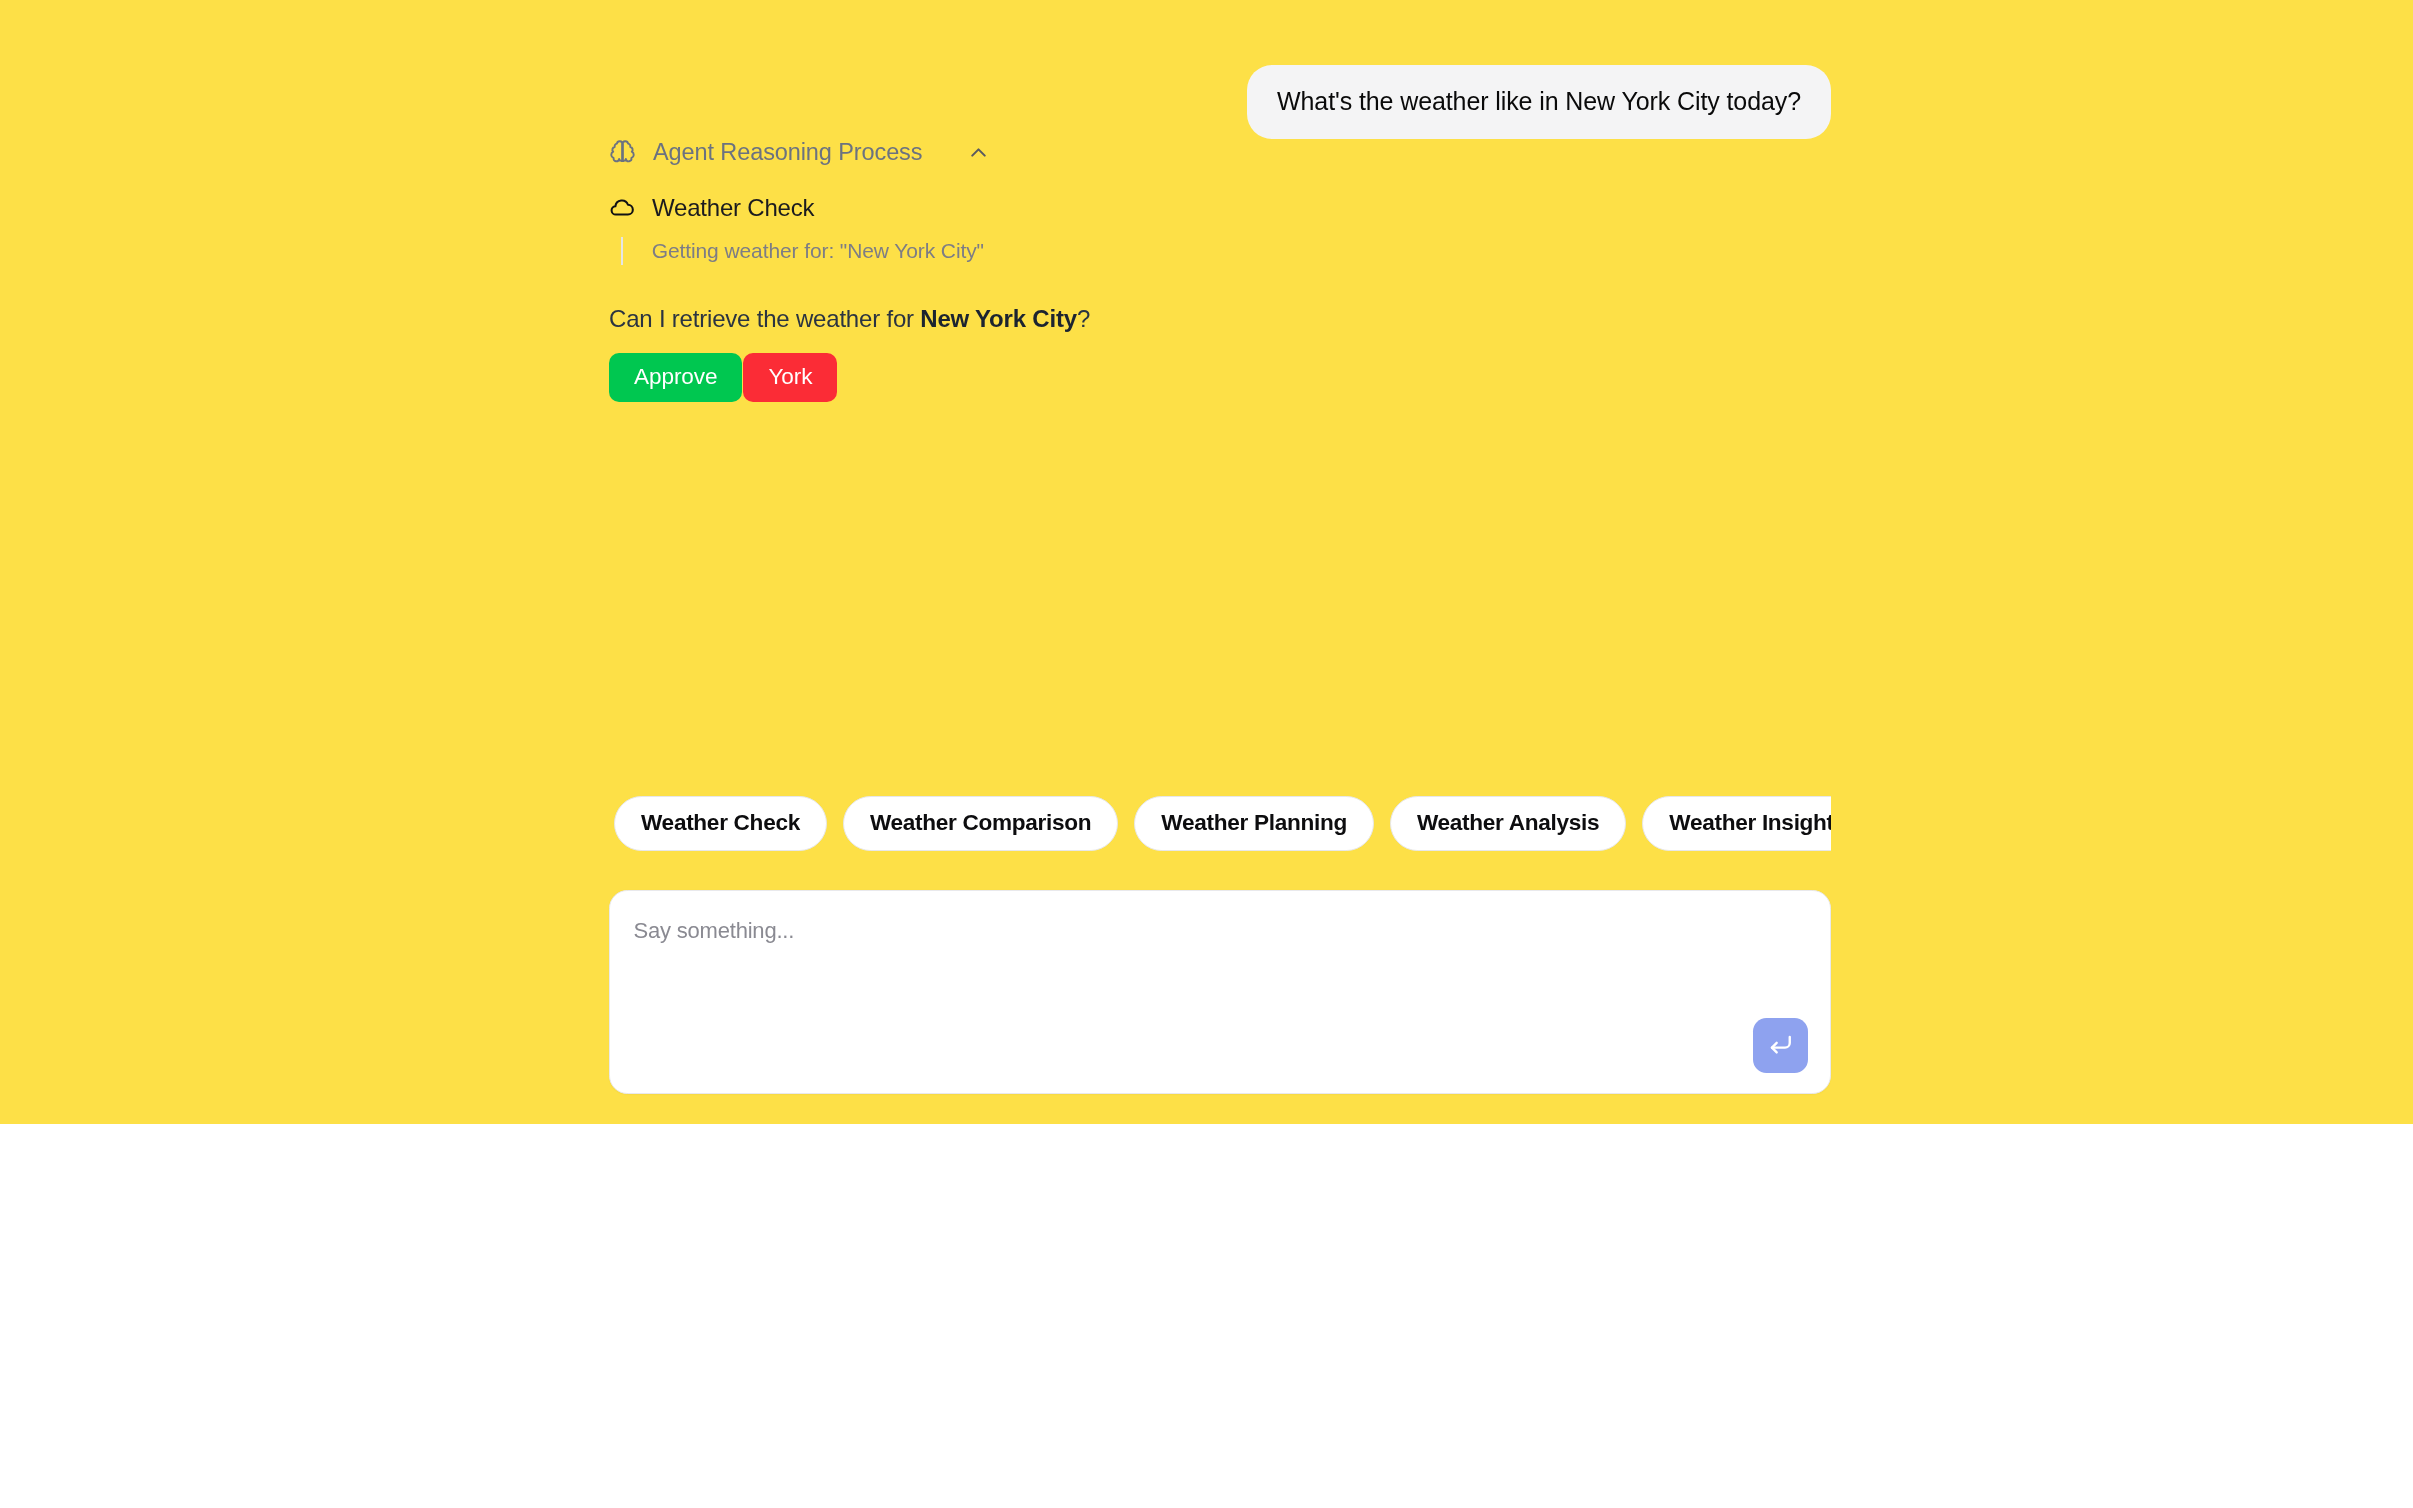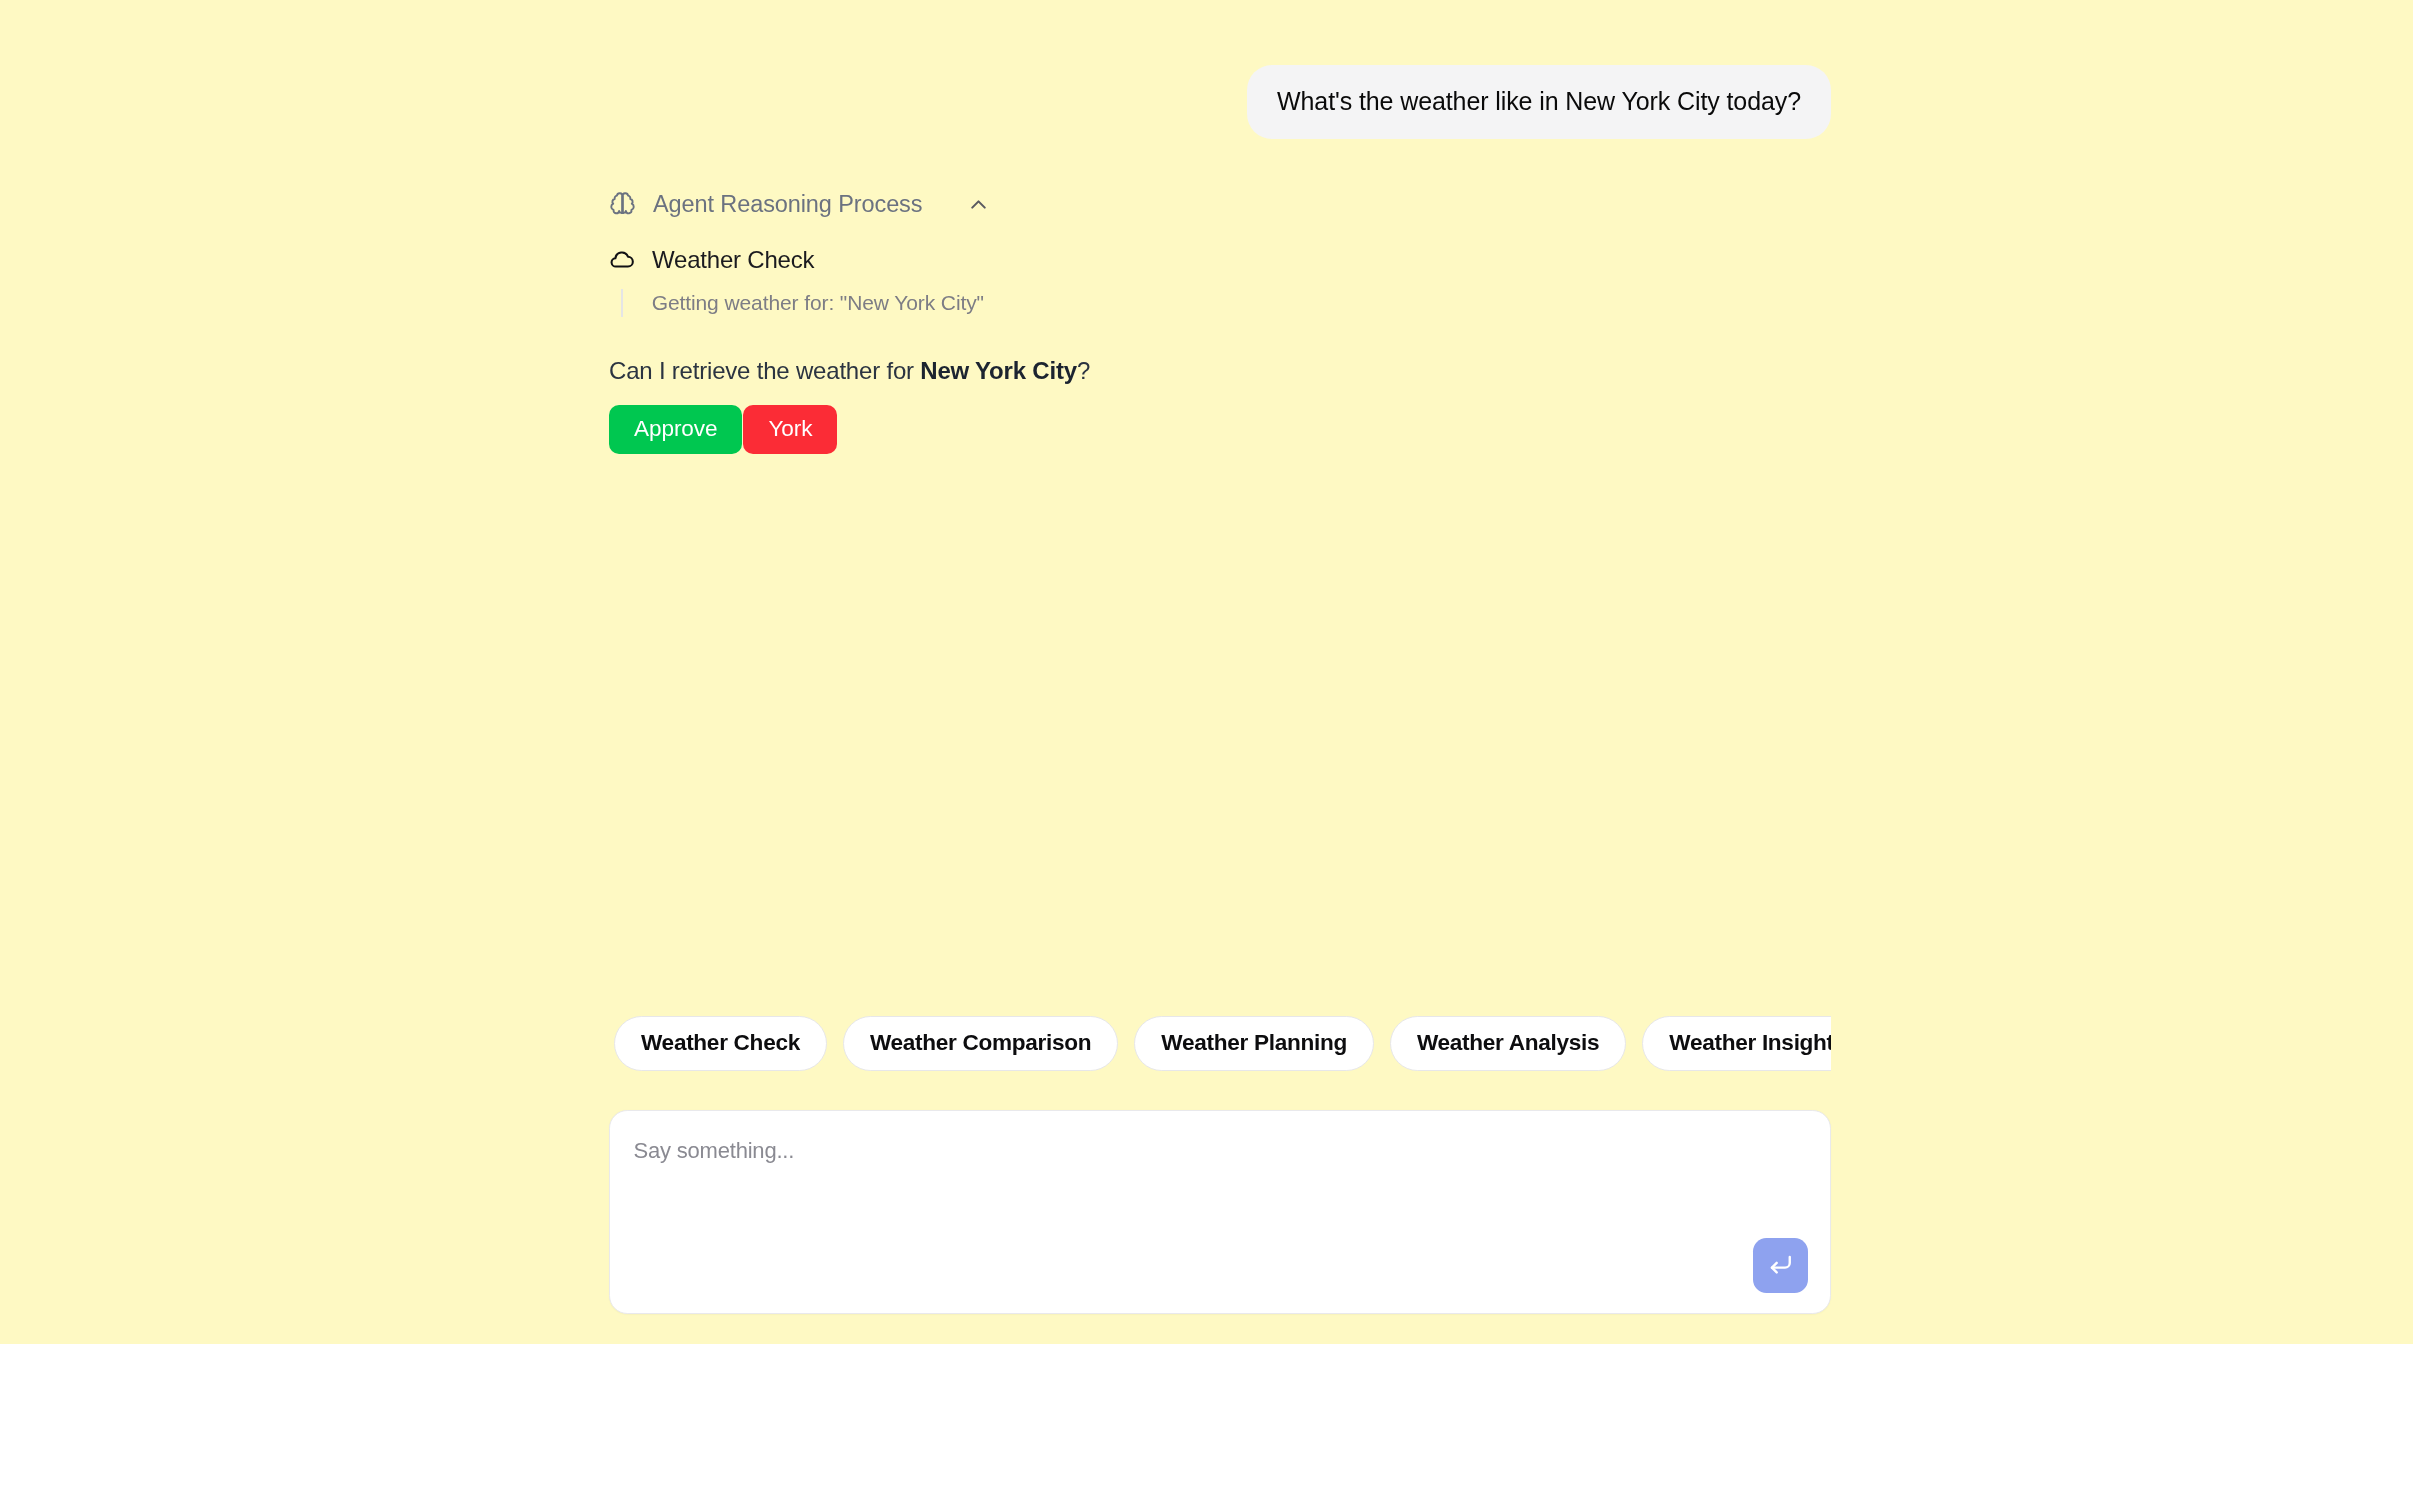--- a/index.html
+++ b/index.html
@@ -8,22 +8,22 @@
     width: 2413px;
     height: 1508px;
     background: #ffffff;
     font-family: "Liberation Sans", sans-serif;
     overflow: hidden;
   }
 
   #app {
     position: relative;
     width: 2413px;
-    height: 1344px;
-    background: #fef9c3;
+    height: 1124px;
+    background: #fde047;
   }
 
   
   .chat-column {
     position: absolute;
     left: 609px;
     top: 0;
     width: 1222px;
   }
 
@@ -40,21 +40,20 @@
     padding: 20px 30px;
     max-width: 922px;
     font-size: 25px;
     line-height: 1.35;
     color: #0a0a0a;
     letter-spacing: -0.1px;
   }
 
   
   .reasoning {
-    margin-top: 52px;
   }
 
   .reasoning-header {
     display: flex;
     align-items: center;
     gap: 17px;
     cursor: pointer;
     width: fit-content;
   }
 

